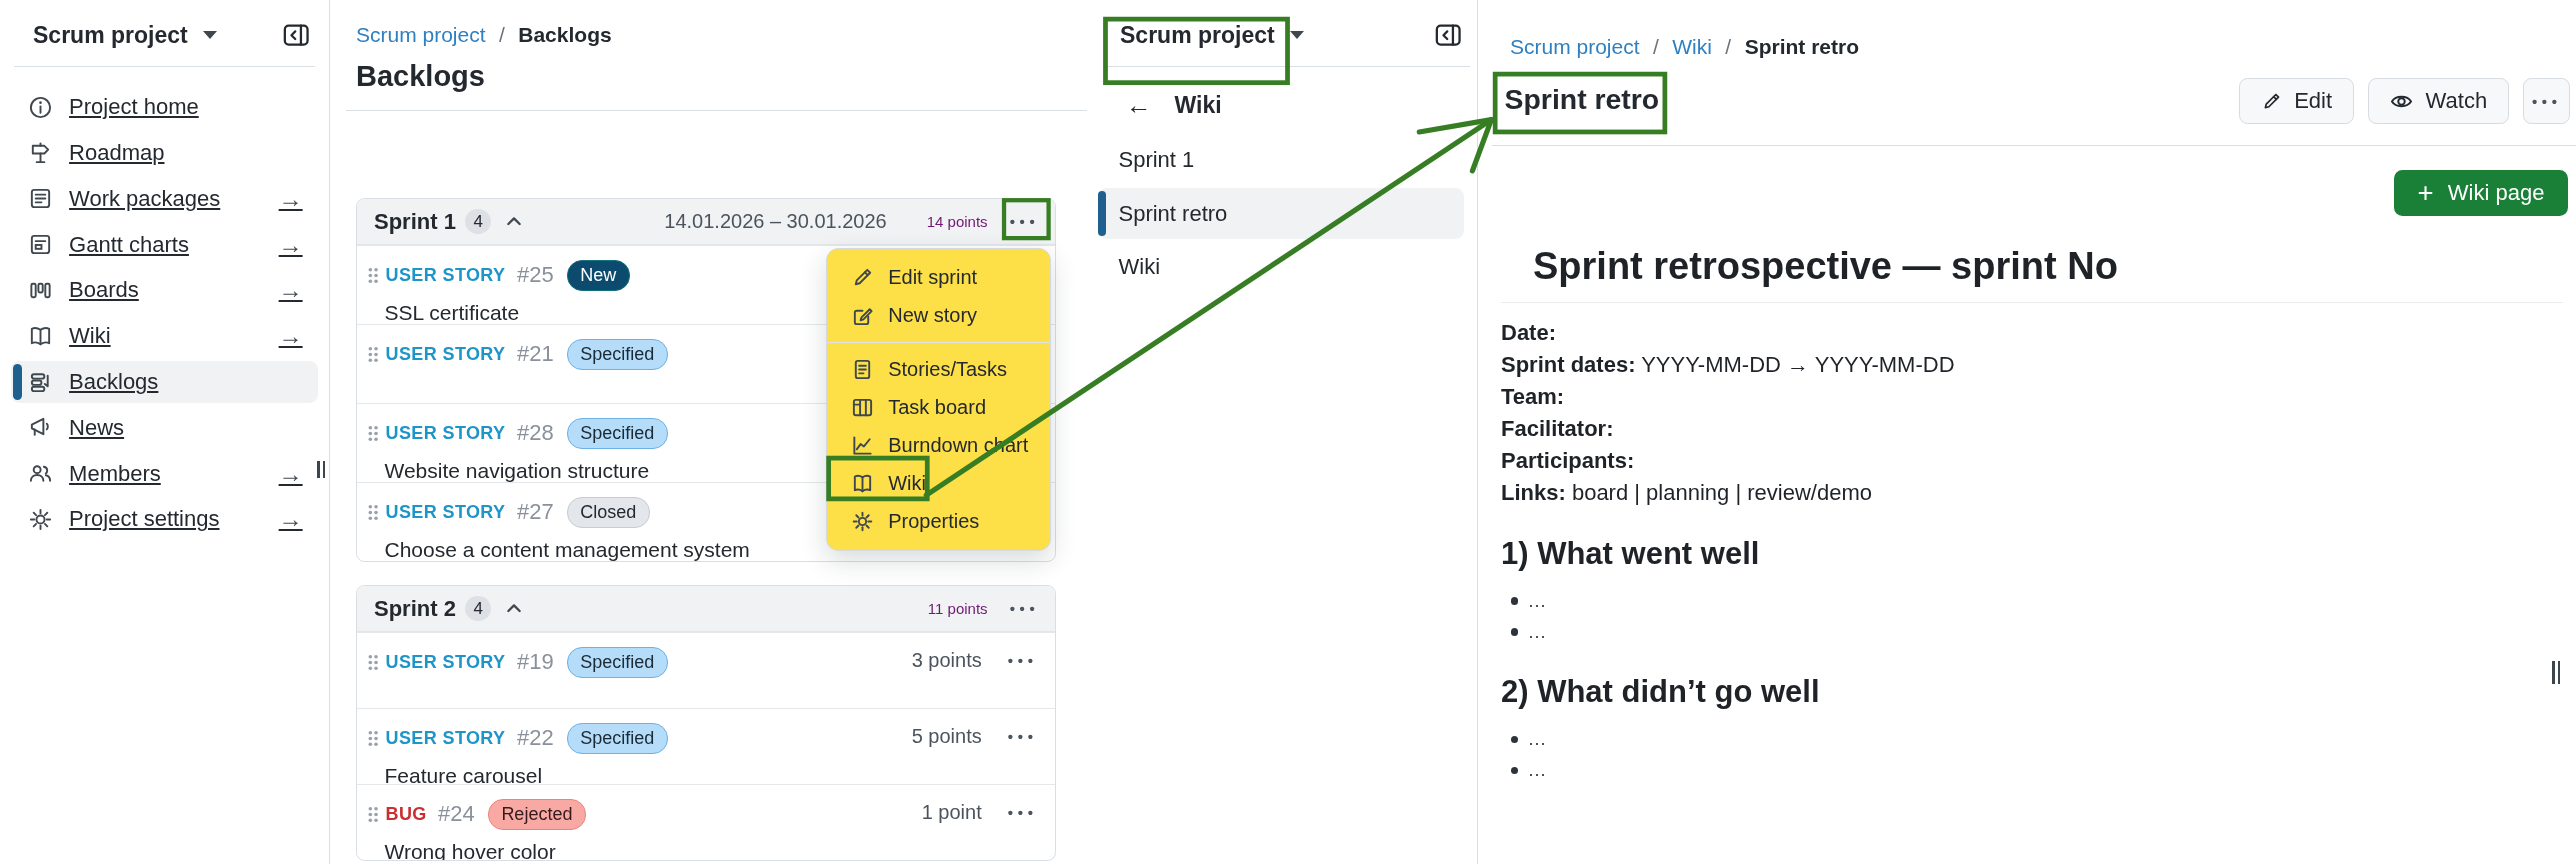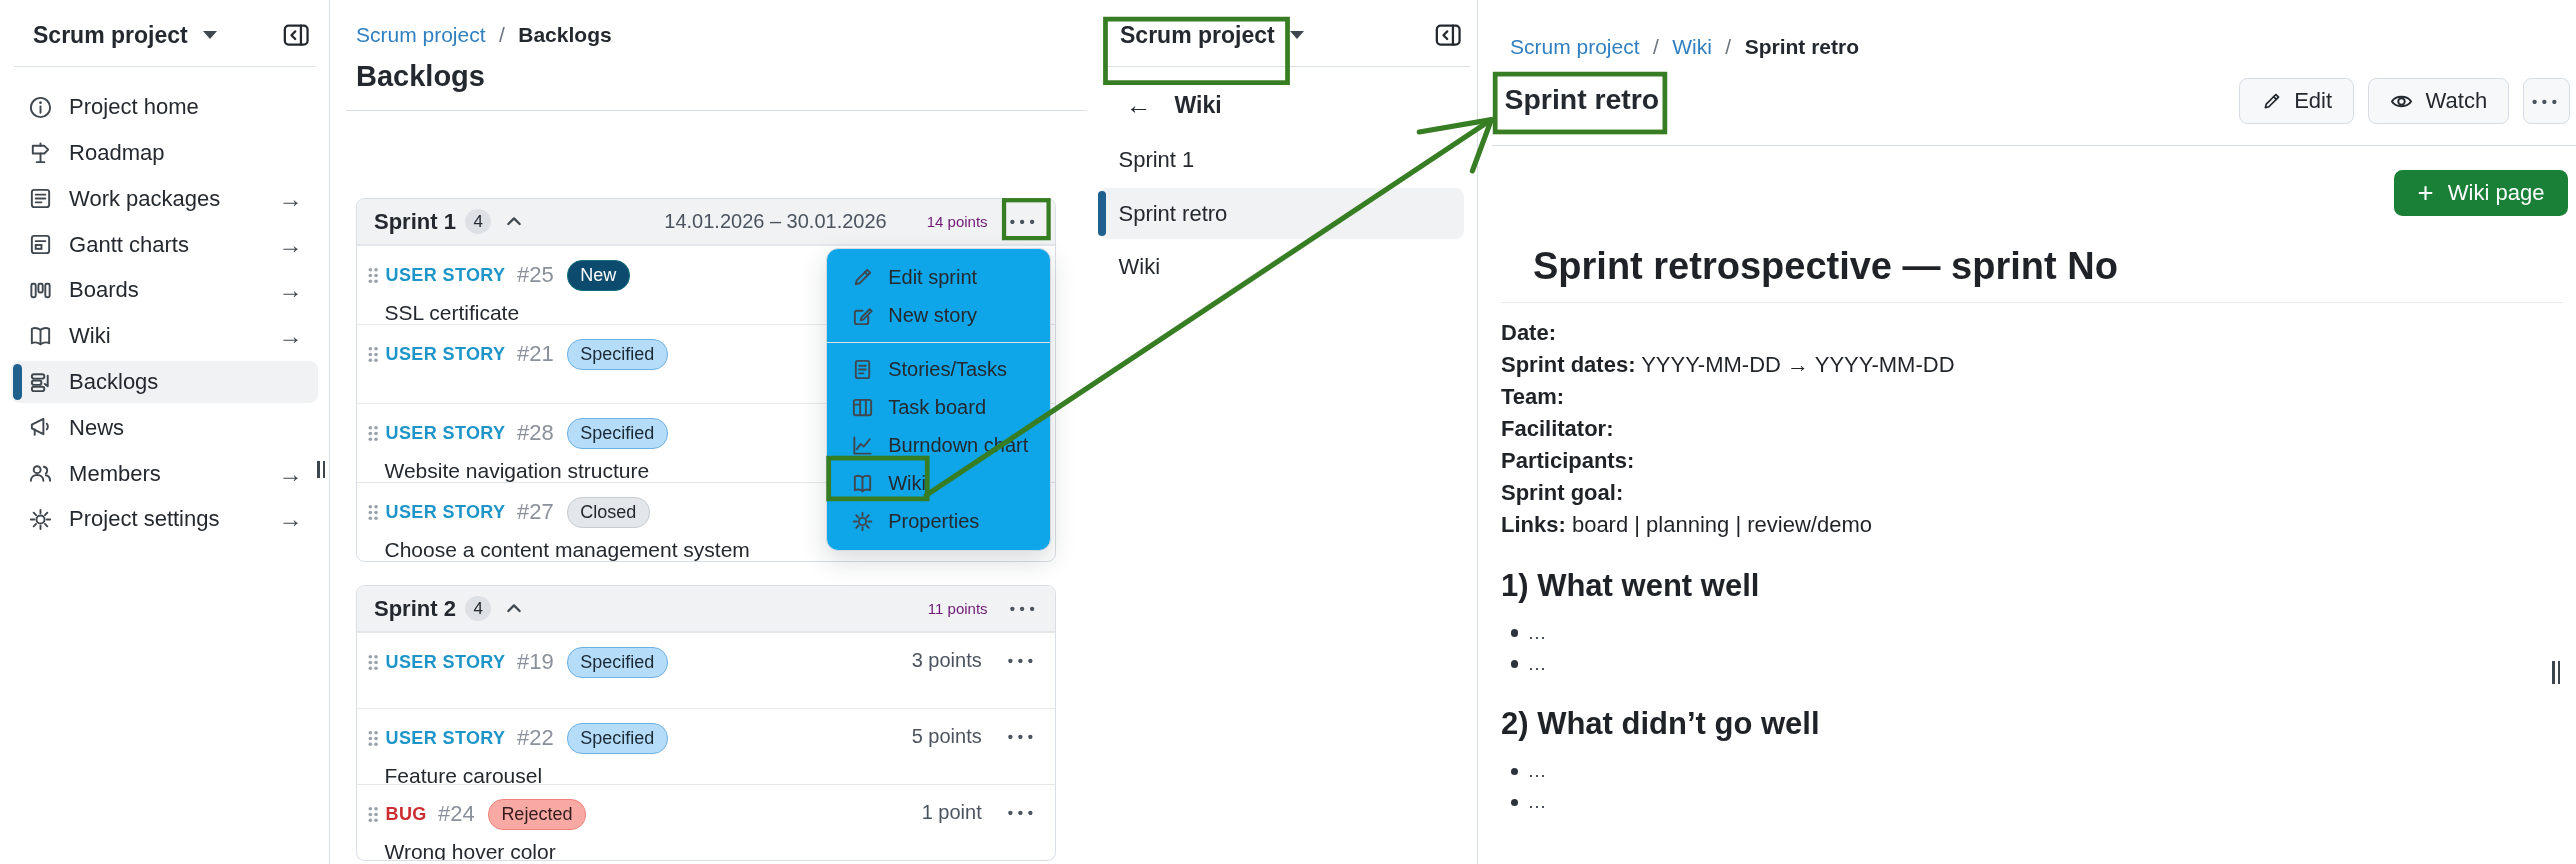--- a/index.html
+++ b/index.html
@@ -14,21 +14,21 @@
   .ellipsis { font-size:15px; letter-spacing:4.7px; color:#4b545e; font-weight:700; white-space:nowrap; }
   .caret-down { width:0;height:0;border-left:7.6px solid transparent;border-right:7.6px solid transparent;border-top:8.5px solid #3f474f; }
 
   
   .left-sidebar { position:absolute; left:0; top:0; width:330px; height:865px; border-right:1.4px solid #d9dee3; background:#fff; }
   .sb-header { display:flex; align-items:center; padding:17px 19px 0 33px; height:53px; }
   .sb-project { font-size:23px; font-weight:700; color:#24292f; }
   .sb-header .caret-down { margin-left:15px; }
   .collapse-btn { margin-left:auto; background:none; border:none; cursor:pointer; }
   .sb-divider { margin:13.3px 14.2px 0; border-top:1.9px solid #dadfe4; }
-  .nav { padding:19px 11.4px 0; display:flex; flex-direction:column; gap:3.8px; }
+  .nav { padding:19px 11.4px 0; display:flex; flex-direction:column; gap:3.8px;text-decoration:underline; }
   .nav-item { position:relative; height:42px; border-radius:8.5px; display:flex; align-items:center; padding:0 15px 0 17px; font-size:22px; color:#24292f; cursor:pointer; }
   .nav-item .nav-icon { width:26.5px; margin-right:14.2px; color:#40484f; }
   .nav-item .nav-arrow { margin-left:auto; font-size:24px; color:#40484f; }
   .nav-item.selected { background:#f0f2f4; }
   .nav-item.selected::before { content:""; position:absolute; left:1.9px; top:2.8px; bottom:2.8px; width:8.5px; border-radius:4.7px; background:#20608f; }
   .resize-handle { position:absolute; display:flex; gap:2.8px; }
   .resize-handle i { width:2.8px; height:17px; background:#3c444c; }
   .resize-handle.left-h { left:317px; top:461px; }
   .resize-handle.right-h { left:1464px; top:661px; }
   .resize-handle.right-h i { height:23px; }
@@ -68,21 +68,21 @@
   .badge-new { background:#0c4a6e; border-color:#11737d; color:#fff; }
   .badge-specified { background:#b5dcf9; border-color:#6db1e5; color:#1b2a35; }
   .badge-closed { background:#e3e6ea; border-color:#c6ccd2; color:#24292f; }
   .badge-rejected { background:#f8a9a3; border-color:#ef837b; color:#351b1d; }
   .story-title { font-size:21px; color:#24292f; margin:10.4px 0 0 18px; }
   .story-right { position:absolute; top:16px; right:12.3px; display:flex; align-items:center; gap:21px; }
   .story-points { font-size:20px; color:#4b545e; }
   .story-menu-btn { width:40px; background:none; border:none; cursor:pointer; text-align:center; }
 
   
-  .ctx-menu { position:absolute; left:826px; top:248px; width:225px; padding:9.5px 0; background:#0ea5e9; border:1.4px solid #d4dae0; border-radius:12.3px; box-shadow:0 9.5px 26.5px rgba(25,35,45,.16); z-index:40; }
+  .ctx-menu { position:absolute; left:826px; top:248px; width:225px; padding:9.5px 0; background:#fde047; border:1.4px solid #d4dae0; border-radius:12.3px; box-shadow:0 9.5px 26.5px rgba(25,35,45,.16); z-index:40; }
   .ctx-item { height:38px; display:flex; align-items:center; gap:14.2px; padding:0 15px 0 24px; font-size:20px; color:#24292f; cursor:pointer; }
   .ctx-item .ctx-icon { width:23px; color:#40484f; }
   .ctx-sep { border-top:1.4px solid #dde2e7; margin:7.6px 0; }
 
   
   .wiki-sidebar { position:absolute; left:1088px; top:0; width:390px; height:865px; border-right:1.4px solid #d9dee3; background:#fff; }
   .wiki-sidebar .sb-header { padding:17px 15px 0 32px; }
   .wiki-sidebar .sb-divider { margin:13.3px 6.6px 0 15px; }
   .ws-section { display:flex; align-items:center; gap:23px; padding:25px 0 0 38px; }
   .ws-back { font-size:25.6px; color:#24292f; background:none; border:none; cursor:pointer; line-height:1; }
@@ -623,21 +623,20 @@
 
   <article class="wp-content">
     <h1 class="wp-h1">Sprint retrospective — sprint No</h1>
     <div class="wp-h1-divider"></div>
     <div class="wp-fields">
       <p class="wp-field"><b>Date:</b><span></span></p>
       <p class="wp-field"><b>Sprint dates:</b><span> YYYY-MM-DD → YYYY-MM-DD</span></p>
       <p class="wp-field"><b>Team:</b><span></span></p>
       <p class="wp-field"><b>Facilitator:</b><span></span></p>
       <p class="wp-field"><b>Participants:</b><span></span></p>
-      <p class="wp-field"><b>Sprint goal:</b><span></span></p>
       <p class="wp-field"><b>Links:</b><span> board | planning | review/demo</span></p>
     </div>
     <h2 class="wp-h2">1) What went well</h2>
     <ul class="wp-bullets">
       <li>…</li>
       <li>…</li>
     </ul>
     <h2 class="wp-h2">2) What didn’t go well</h2>
     <ul class="wp-bullets">
       <li>…</li>

